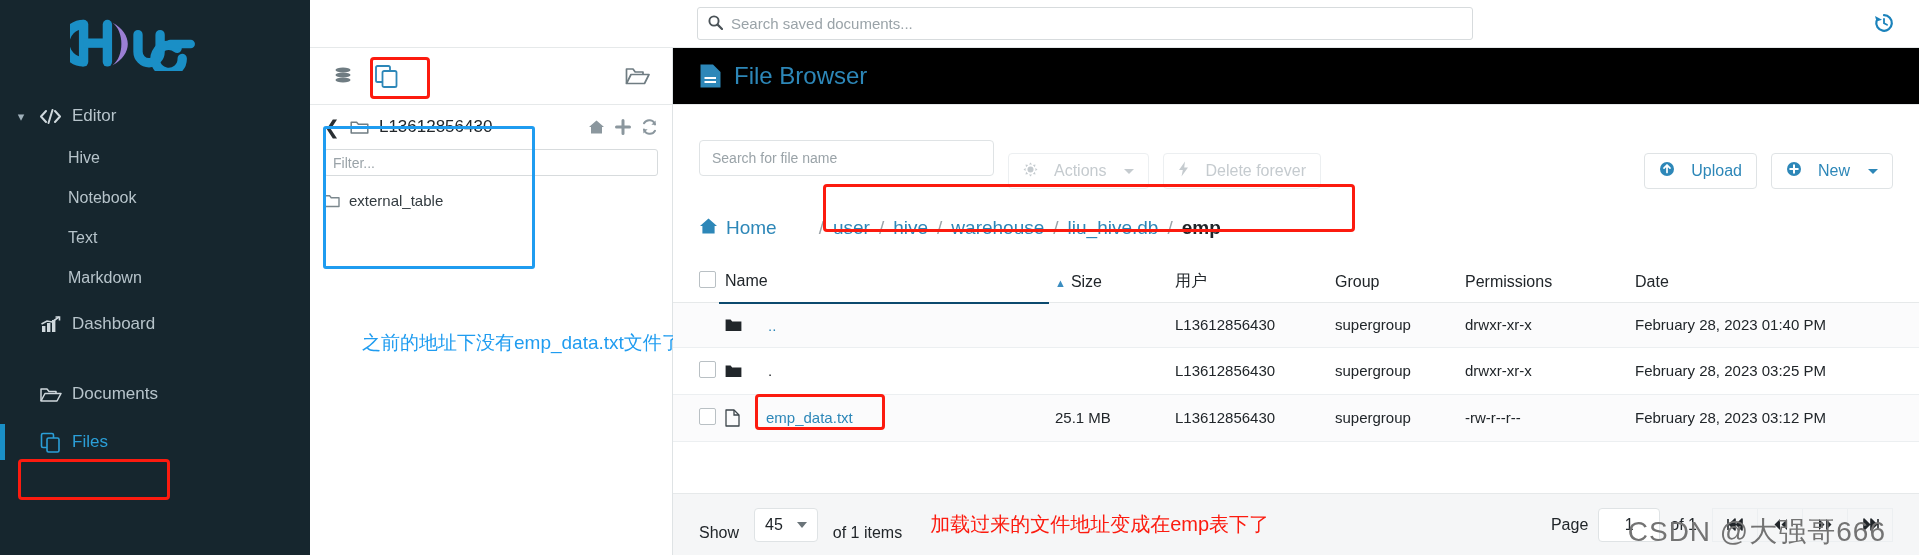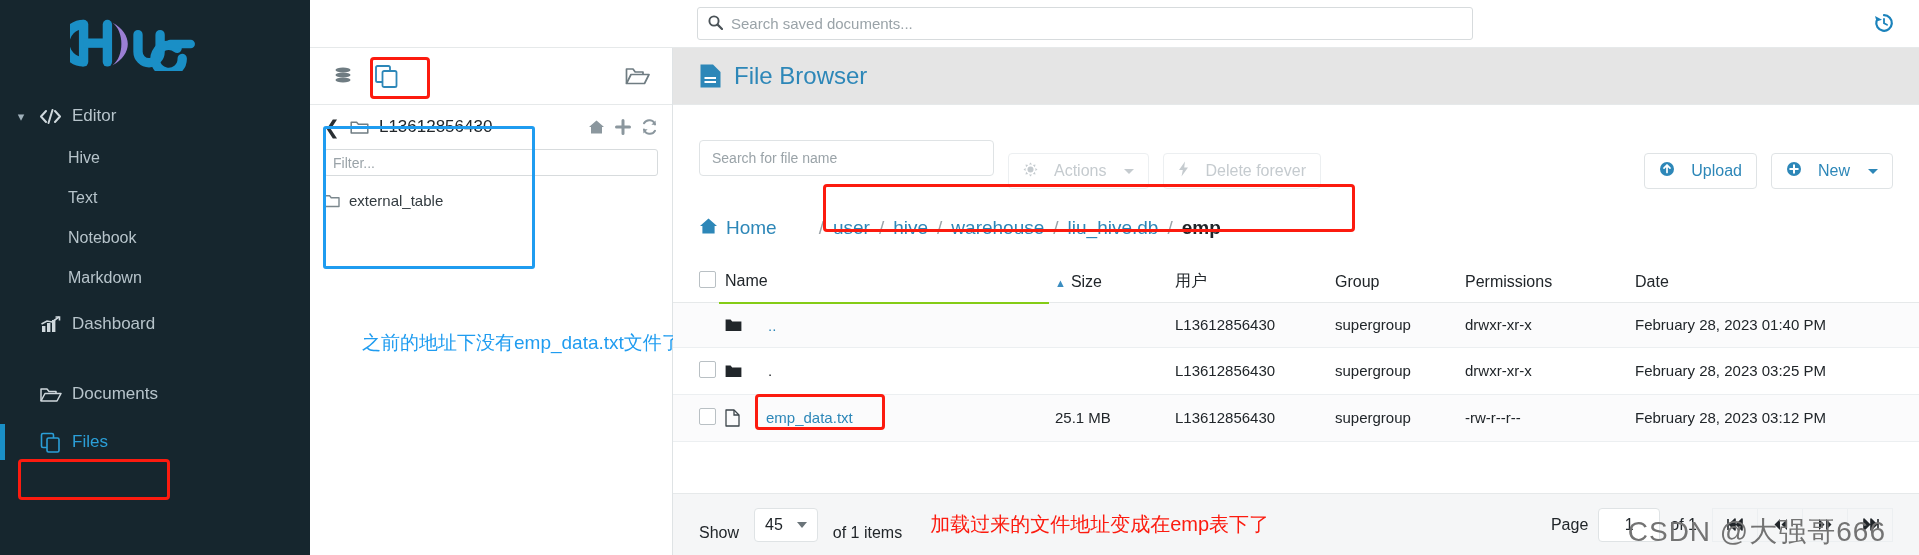--- a/index.html
+++ b/index.html
@@ -88,21 +88,21 @@
   .tree-row .ticon { color: #7b878d; display: flex; }
 
   .note-blue {
     position: absolute; left: 52px; top: 282px; color: #1f9cf0;
     font-size: 19px; white-space: nowrap;
   }
 
   
   .main { flex: 1 1 auto; background: #fff; min-width: 0; position: relative; }
   .main-head {
-    height: 57px; background: #e5e5e5; border-bottom: 1px solid #e6e9ea;
+    height: 57px; background: #000000; border-bottom: 1px solid #e6e9ea;
     display: flex; align-items: center; padding: 0 26px; gap: 12px;
   }
   .main-head .docicon { color: #2d87b8; display: flex; }
   .main-title { font-size: 24px; color: #2d87b8; font-weight: normal; }
 
   .toolbar { display: flex; align-items: center; padding: 22px 26px 0 26px; gap: 14px; }
   .fsearch {
     width: 295px; height: 36px; border: 1px solid #dfe3e5; border-radius: 4px;
     padding: 0 12px; font-size: 14px; color: #21262a; background: #fff;
     font-family: "Liberation Sans", sans-serif;
@@ -128,21 +128,21 @@
     margin-left: 28px; display: flex; align-items: center; gap: 9px;
     font-size: 19px; padding: 6px 14px;
   }
   .crumbs .sep { color: #9aa3a8; }
   .crumbs a { color: #2d87b8; text-decoration: none; cursor: pointer; }
   .crumbs .last { color: #21262a; font-weight: bold; }
 
   .tbl { width: 100%; border-collapse: collapse; margin-top: 16px; table-layout: fixed; }
   .tbl th {
     text-align: left; font-size: 16px; font-weight: normal; color: #21262a;
-    padding: 10px 6px; border-bottom: 2px solid #84cc16;
+    padding: 10px 6px; border-bottom: 2px solid #0c4a6e;
   }
   .tbl th.plain { border-bottom: 1px solid #e6e9ea; }
   .tbl td {
     font-size: 15px; color: #21262a; padding: 13px 6px;
     border-bottom: 1px solid #eceff1; background: #fbfbfc;
   }
   .tbl tr.alt td { background: #fff; }
   .col-chk { width: 46px; padding-left: 26px !important; }
   .col-name { width: 330px; }
   .col-size { width: 120px; }
@@ -216,24 +216,24 @@
               <path d="M6 2 L1 7.5 L6 13 M15 2 L20 7.5 L15 13 M12.5 1 L8.5 14" stroke="#cfd8dd" stroke-width="2" fill="none" stroke-linecap="round" stroke-linejoin="round"></path>
             </svg>
         </span>
         <span class="nlabel">Editor</span>
       </div>
 
       <div class="nav-sub">
         <span>Hive</span>
       </div>
       <div class="nav-sub">
+        <span>Notebook</span>
+      </div>
+      <div class="nav-sub">
         <span>Text</span>
-      </div>
-      <div class="nav-sub">
-        <span>Notebook</span>
       </div>
       <div class="nav-sub">
         <span>Markdown</span>
       </div>
 
       <div class="nav-item" style="margin-top:4px">
         <span class="chev"></span>
         <span class="nico">
           <svg width="21" height="17" viewBox="0 0 21 17">
             <rect x="2" y="10" width="3.4" height="6" fill="#cfd8dd"></rect>

